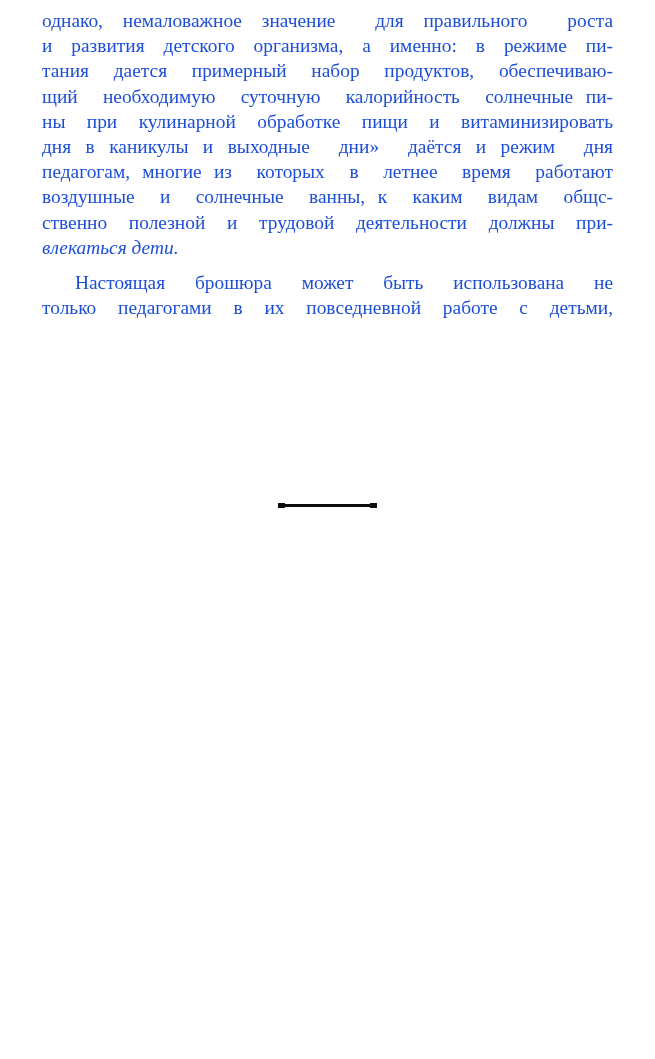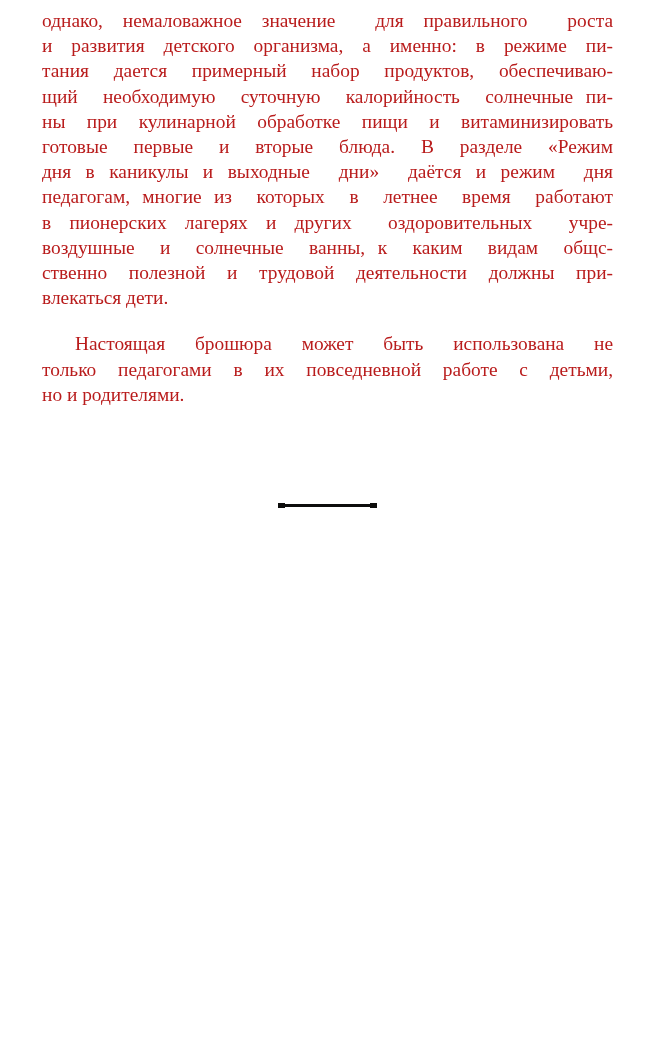--- a/index.html
+++ b/index.html
@@ -22,48 +22,49 @@
 
   .text-block {
     position: absolute;
     left: 42px;
     top: 8px;
     width: 571px;
   }
 
   .para {
     margin: 0;
-    color: #b91c1c;
+    color: #1d4ed8;
     font-family: "Liberation Serif", "DejaVu Serif", serif;
     font-size: 19.4px;
     line-height: 25.2px;
     text-align: justify;
     text-justify: inter-word;
     -webkit-font-smoothing: none;
   }
 
   
   .line {
     display: block;
     text-align: justify;
     text-align-last: justify;
     white-space: pre-wrap;
   }
 
   
   .line.last {
     text-align-last: left;
+    font-style: italic;
   }
 
   .line.indent {
     text-indent: 33px;
   }
 
   .para-2 {
-    margin-top: 21px;
+    margin-top: 10px;
   }
 
   .ornament-wrap {
     position: absolute;
     left: 0;
     top: 497px;
     width: 655px;
     height: 16px;
     display: flex;
     align-items: center;
@@ -106,33 +107,30 @@
 <div class="page">
 
   <div class="text-block">
 
     <p class="para para-1">
       <span class="line">однако, немаловажное значение  для правильного  роста</span>
       <span class="line">и развития детского организма, а именно: в режиме пи-</span>
       <span class="line">тания дается примерный набор продуктов, обеспечиваю-</span>
       <span class="line">щий  необходимую  суточную  калорийность  солнечные пи-</span>
       <span class="line">ны при кулинарной обработке пищи и витаминизировать</span>
-      <span class="line">готовые  первые  и  вторые  блюда.  В  разделе  «Режим</span>
       <span class="line">дня в каникулы и выходные  дни»  даётся и режим  дня</span>
       <span class="line">педагогам, многие из  которых  в  летнее  время  работают</span>
-      <span class="line">в пионерских лагерях и других  оздоровительных  учре-</span>
       <span class="line">воздушные  и  солнечные  ванны, к  каким  видам  общс-</span>
       <span class="line">ственно полезной и трудовой деятельности должны при-</span>
       <span class="line last">влекаться дети.</span>
     </p>
 
     <p class="para para-2">
       <span class="line indent">Настоящая  брошюра  может  быть  использована  не</span>
       <span class="line">только педагогами в их повседневной работе с детьми,</span>
-      <span class="line last">но и родителями.</span>
     </p>
 
   </div>
 
   <div class="ornament-wrap">
     <div class="ornament-rule"></div>
   </div>
 
   <div class="blank-area"></div>
 

